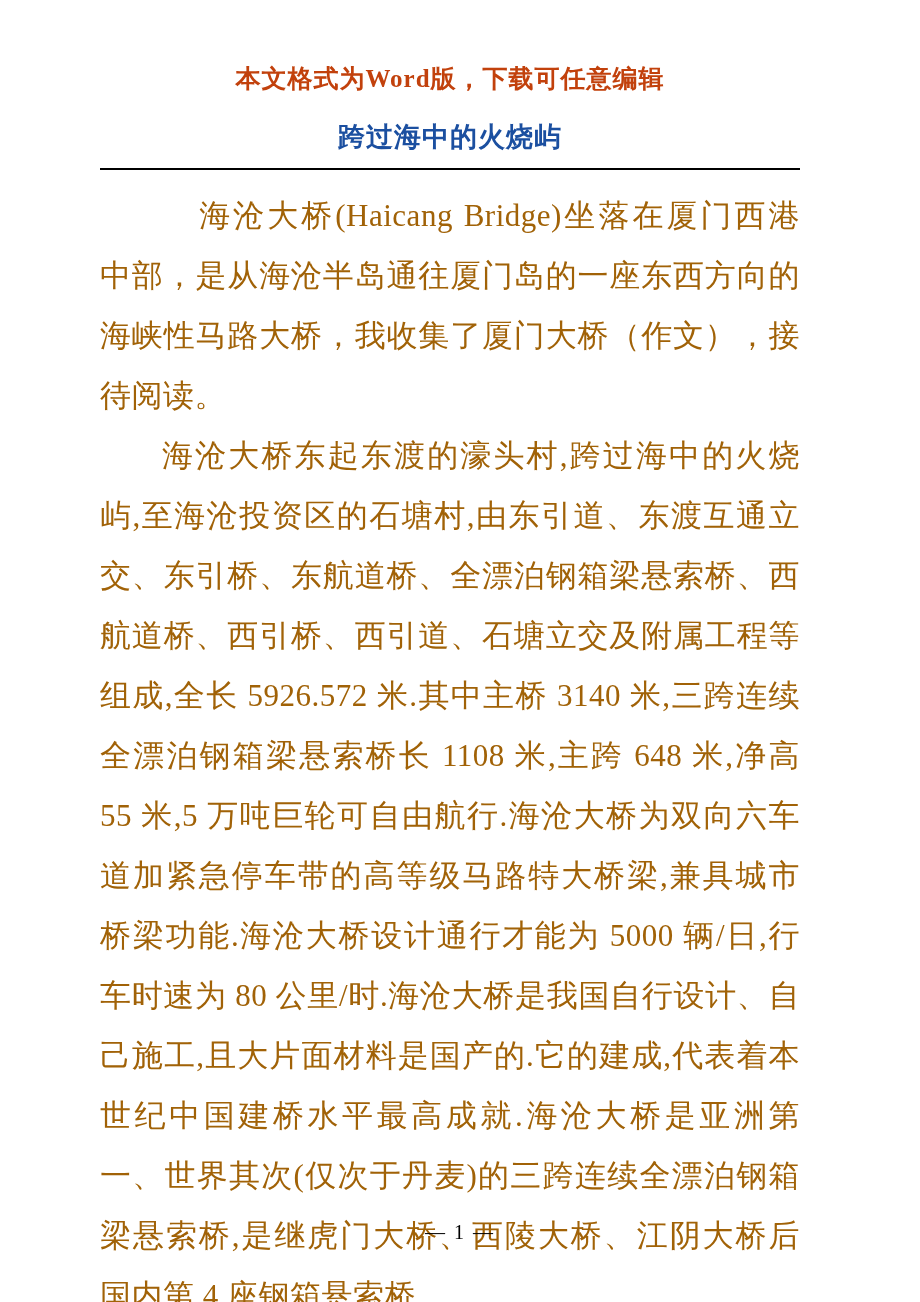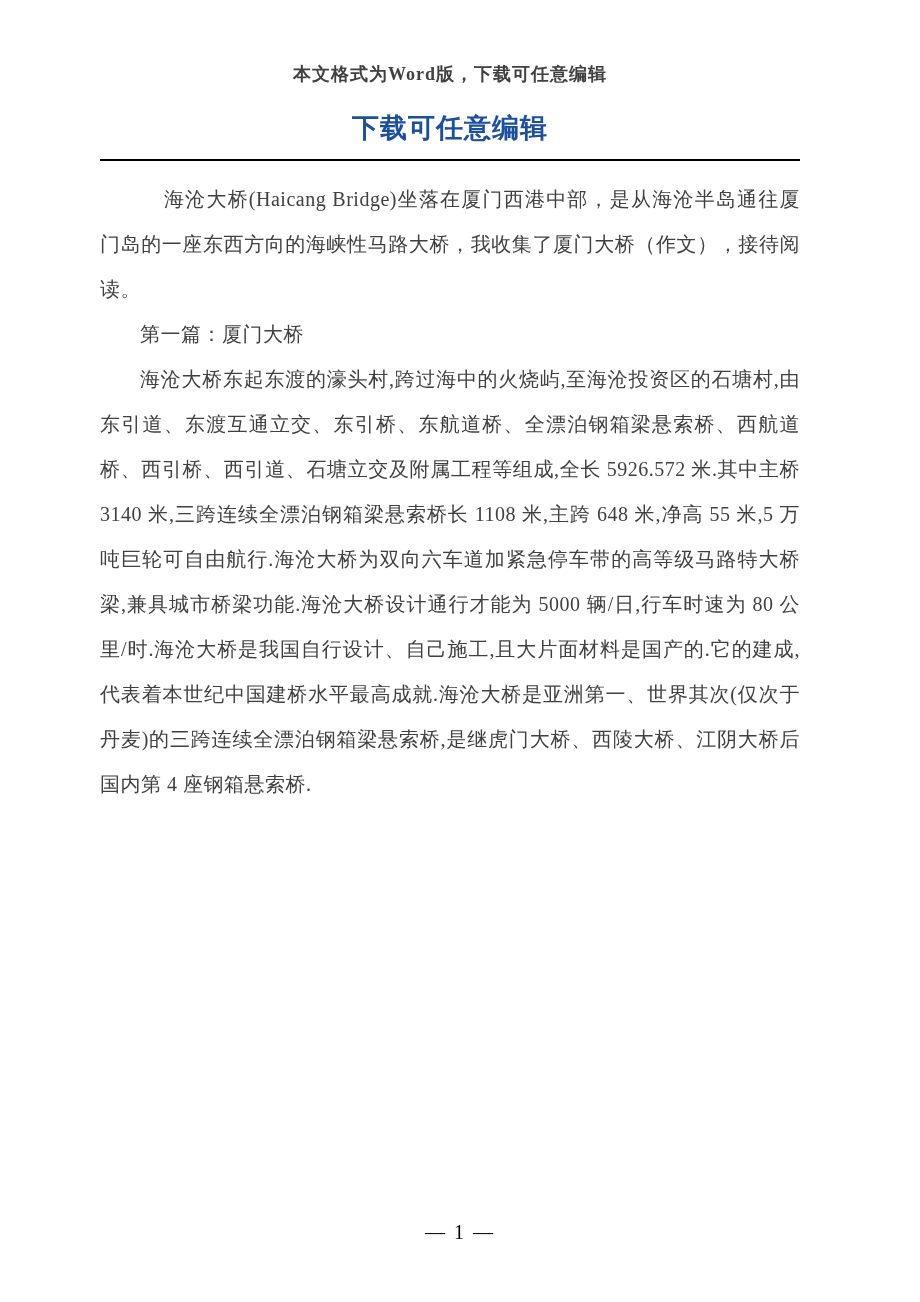--- a/index.html
+++ b/index.html
@@ -20,23 +20,23 @@
   }
   .content {
     position: absolute;
     left: 100px;
     top: 0;
     width: 700px;
   }
   .banner {
     margin-top: 62px;
     text-align: center;
-    color: #404040;
+    color: #c2410c;
     font-weight: bold;
-    font-size: 18px;
+    font-size: 25px;
     letter-spacing: 1px;
     font-family: "Liberation Serif", "DejaVu Serif", serif;
   }
   .doc-title {
     margin-top: 24px;
     text-align: center;
     color: #1b4fa0;
     font-weight: bold;
     font-size: 27px;
     letter-spacing: 1px;
@@ -45,23 +45,23 @@
     margin-top: 13px;
     border-top: 2px solid #000000;
     width: 100%;
     height: 0;
   }
   .body-text {
     margin-top: 16px;
   }
   p.para {
     margin: 0 0 0 0;
-    font-size: 20px;
-    line-height: 45px;
-    color: #404040;
+    font-size: 31px;
+    line-height: 60px;
+    color: #a16207;
     text-align: justify;
     text-justify: inter-ideograph;
     letter-spacing: 0.5px;
   }
   p.indent2 {
     text-indent: 2em;
   }
   p.indent3 {
     text-indent: 3.2em;
   }
@@ -77,25 +77,24 @@
   }
 </style>
 </head>
 <body>
 
 <div class="page">
   <div class="content">
 
     <div class="banner">本文格式为Word版，下载可任意编辑</div>
 
-    <div class="doc-title">下载可任意编辑</div>
+    <div class="doc-title">跨过海中的火烧屿</div>
 
     <div class="rule"></div>
 
     <div class="body-text">
       <p class="para indent3">海沧大桥(Haicang   Bridge)坐落在厦门西港中部，是从海沧半岛通往厦门岛的一座东西方向的海峡性马路大桥，我收集了厦门大桥（作文），接待阅读。</p>
-      <p class="para indent2">第一篇：厦门大桥</p>
       <p class="para indent2">海沧大桥东起东渡的濠头村,跨过海中的火烧屿,至海沧投资区的石塘村,由东引道、东渡互通立交、东引桥、东航道桥、全漂泊钢箱梁悬索桥、西航道桥、西引桥、西引道、石塘立交及附属工程等组成,全长 5926.572 米.其中主桥 3140 米,三跨连续全漂泊钢箱梁悬索桥长 1108 米,主跨 648 米,净高 55 米,5 万吨巨轮可自由航行.海沧大桥为双向六车道加紧急停车带的高等级马路特大桥梁,兼具城市桥梁功能.海沧大桥设计通行才能为 5000 辆/日,行车时速为 80 公里/时.海沧大桥是我国自行设计、自己施工,且大片面材料是国产的.它的建成,代表着本世纪中国建桥水平最高成就.海沧大桥是亚洲第一、世界其次(仅次于丹麦)的三跨连续全漂泊钢箱梁悬索桥,是继虎门大桥、西陵大桥、江阴大桥后国内第 4 座钢箱悬索桥.</p>
     </div>
   </div>
 
   <div class="footer">— 1 —</div>
 </div>
 
 </body></html>

